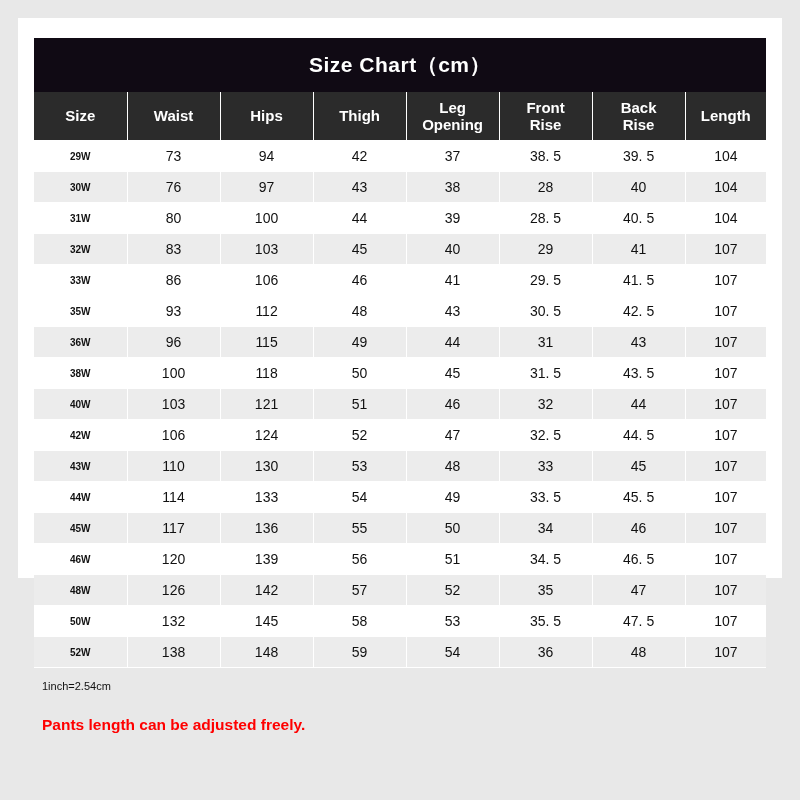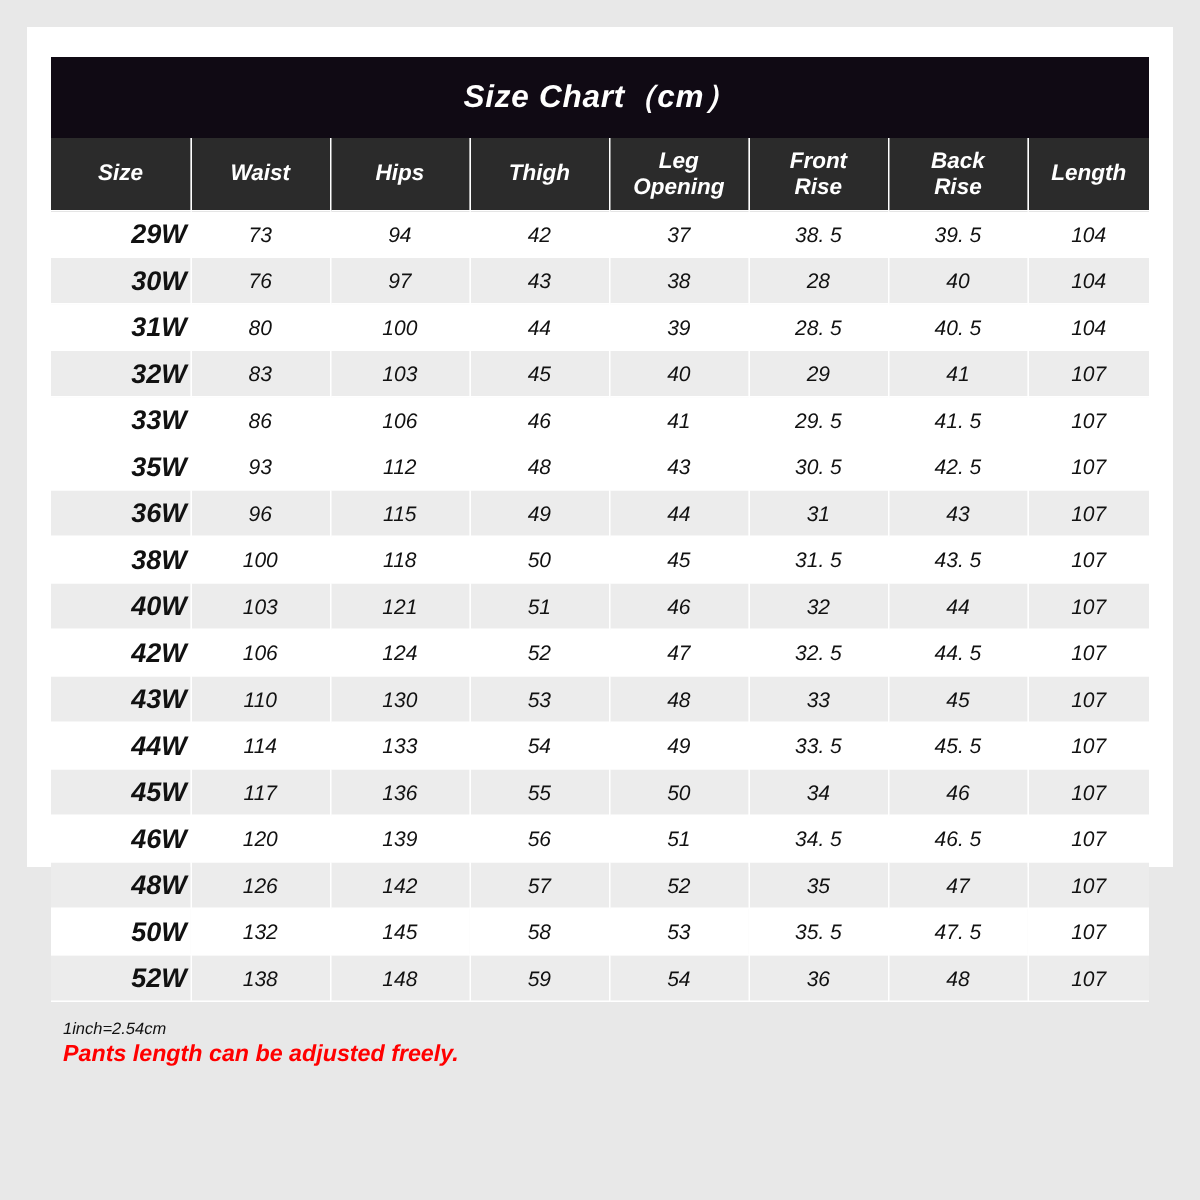--- a/index.html
+++ b/index.html
@@ -15,21 +15,20 @@
   }
   .page {
     position: absolute;
     left: 18px;
     top: 18px;
     width: 764px;
     height: 560px;
     background: #ffffff;
     box-sizing: border-box;
     padding: 20px 16px 0 16px;
-    font-style: italic;
   }
   .chart-wrap {
     width: 732px;
     margin: 0 auto;
   }
   .title-bar {
     background: #100a14;
     color: #ffffff;
     text-align: center;
     font-size: 21px;
@@ -67,37 +66,36 @@
     border-right: 1px solid #ffffff;
     border-bottom: 1px solid #ffffff;
     padding: 0 2px;
     vertical-align: middle;
   }
   table.size-chart td:last-child {
     border-right: none;
   }
   table.size-chart td.size-cell {
     font-weight: bold;
-    font-size: 18px;
-    text-align: right;
+    font-size: 10px;
   }
   table.size-chart tr.row-odd td {
     background: #ffffff;
   }
   table.size-chart tr.row-even td {
     background: #ececec;
   }
   .note {
     margin-top: 12px;
     font-size: 11px;
     color: #111111;
     padding-left: 8px;
   }
   .warning {
-    margin-top: 2px;
+    margin-top: 24px;
     font-size: 15.5px;
     font-weight: bold;
     color: #ff0000;
     padding-left: 8px;
   }
   
   col.c0 { width: 92px; }
   col.c1 { width: 92px; }
   col.c2 { width: 92px; }
   col.c3 { width: 92px; }

